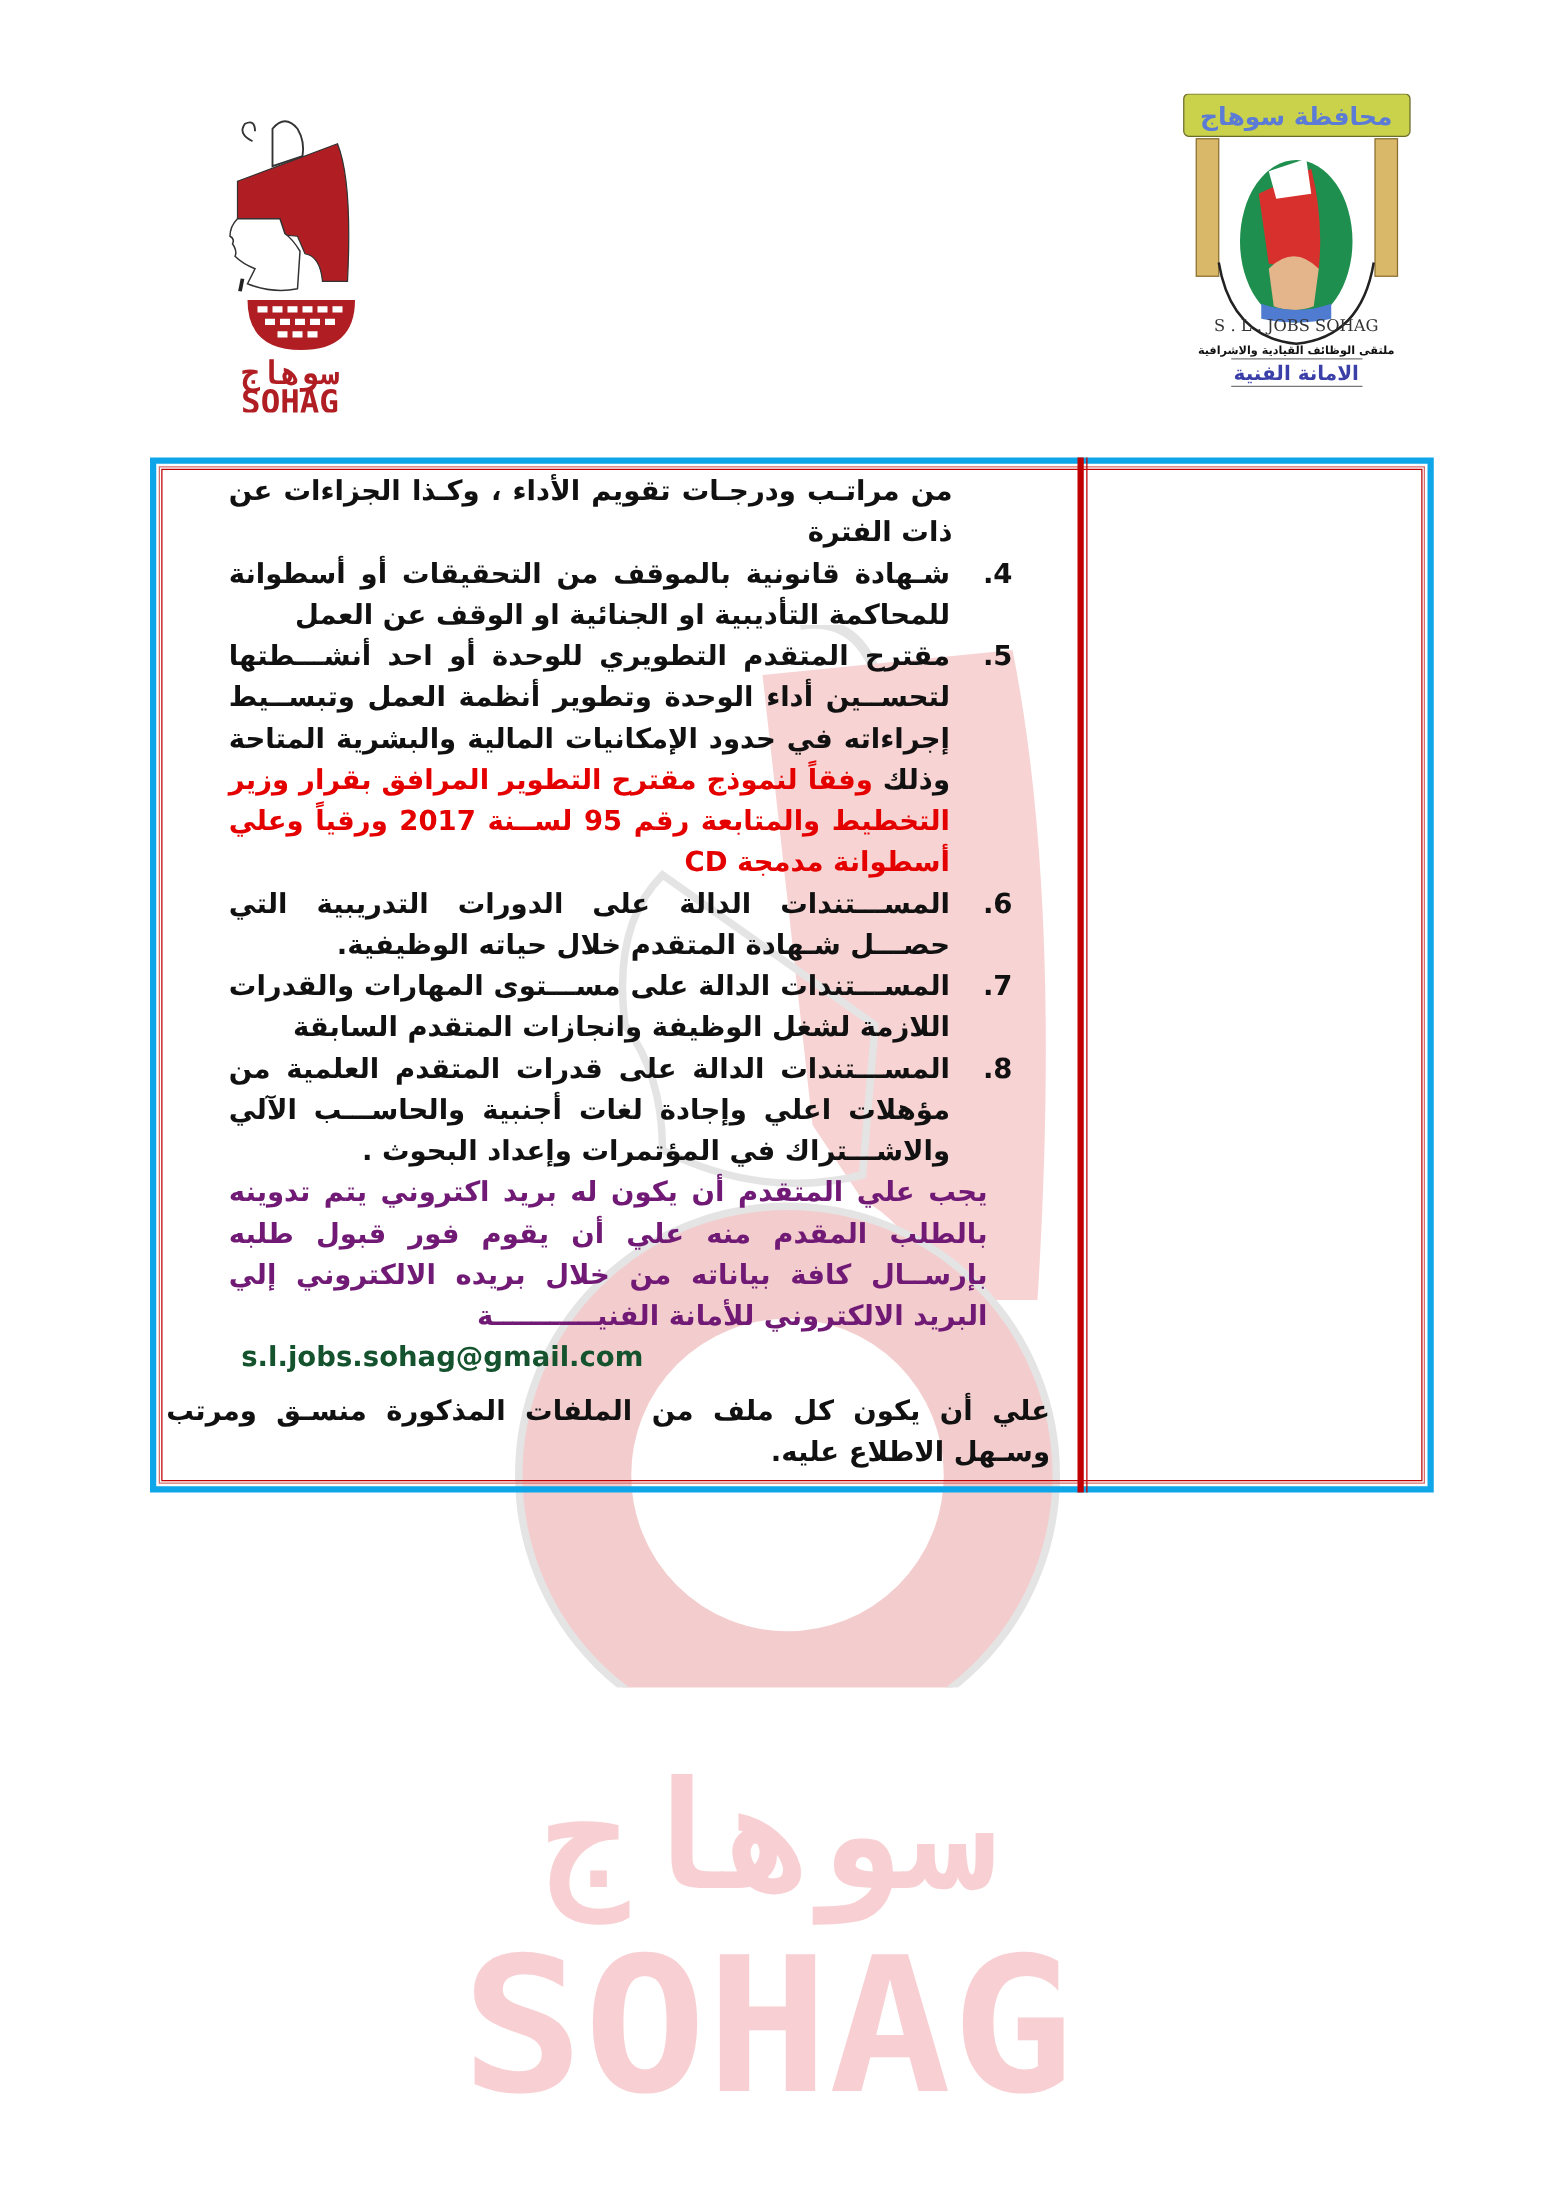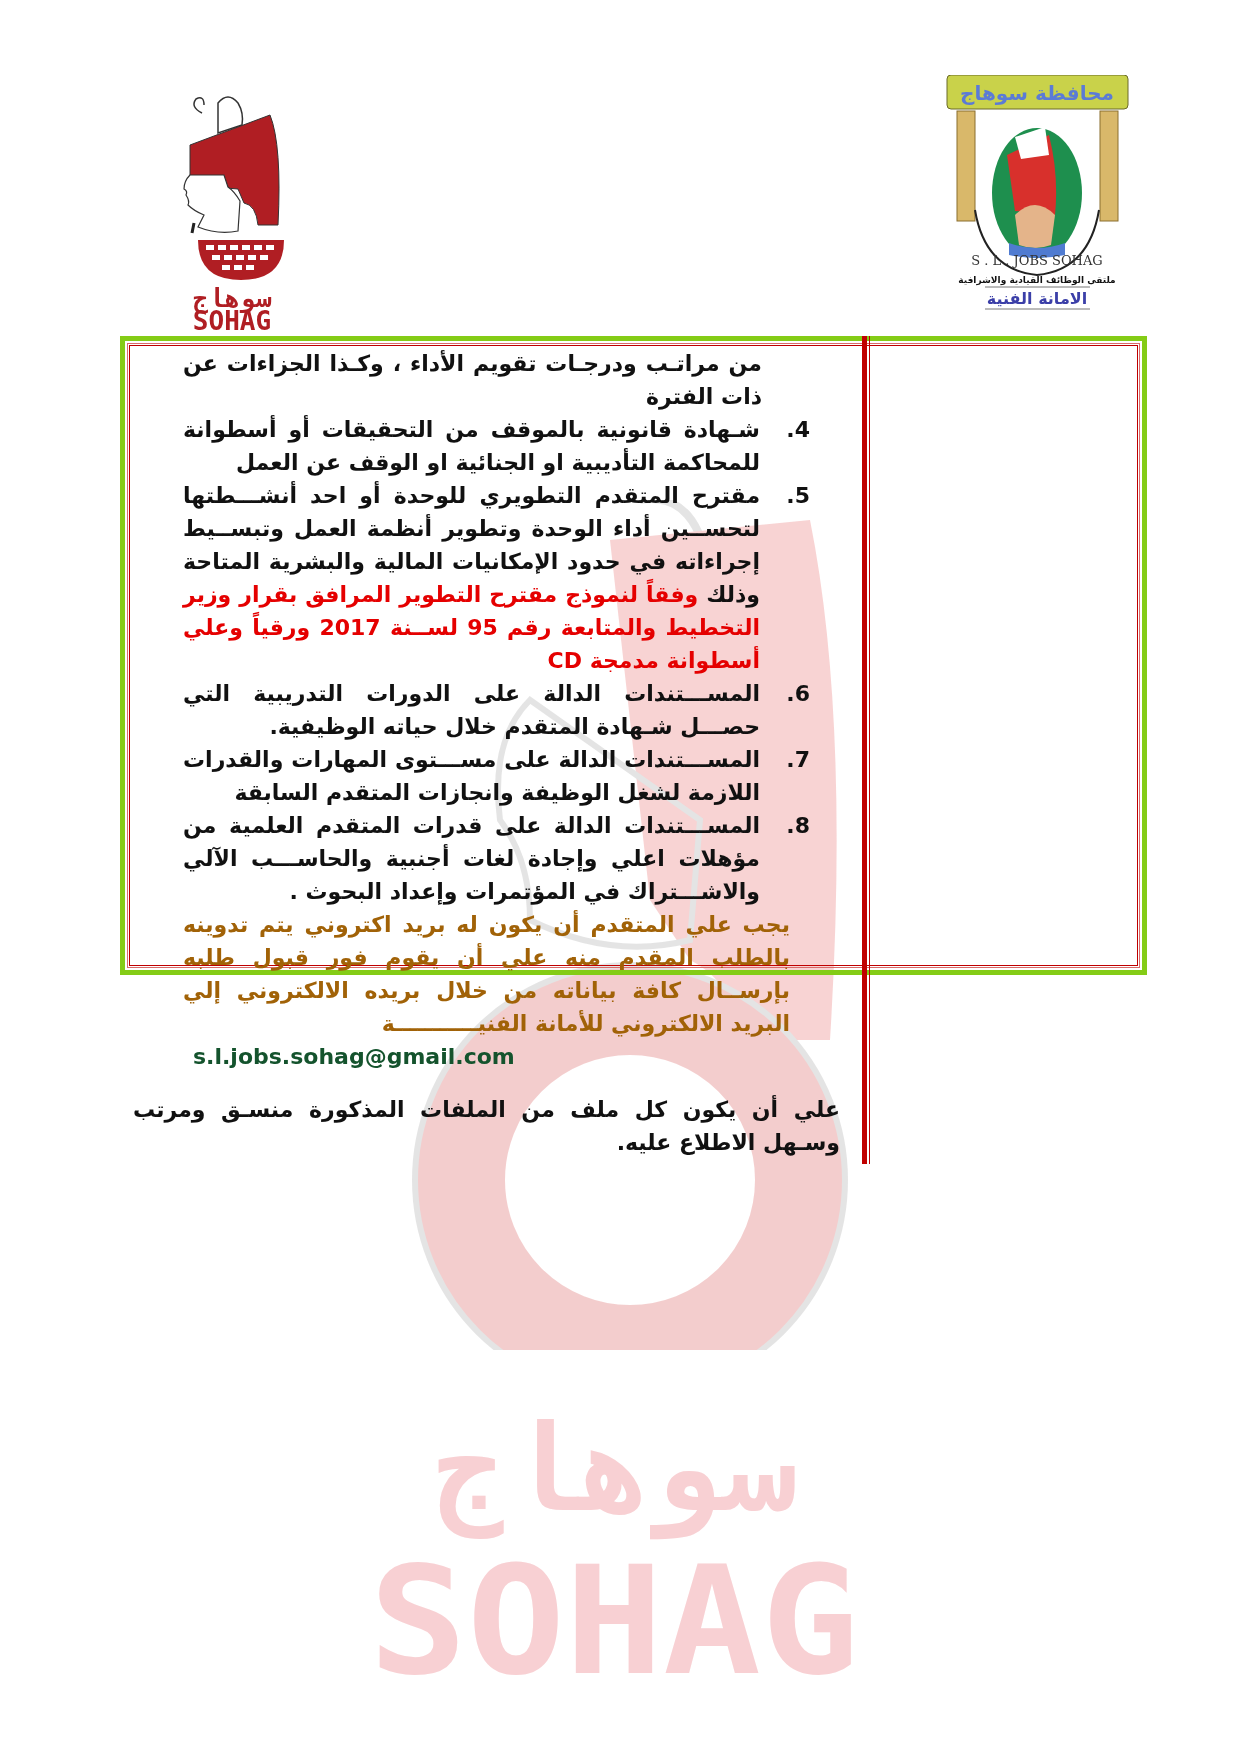--- a/index.html
+++ b/index.html
@@ -2,35 +2,35 @@
 <html><head>
 <meta charset="utf-8">
 <style>
   html,body{margin:0;padding:0;background:#fff;}
   body{width:1241px;height:1755px;position:relative;overflow:hidden;font-family:"DejaVu Sans","Liberation Sans",sans-serif;}
   .logo{position:absolute;}
   #logo-left{left:150px;top:75px;width:160px;height:255px;}
   #logo-right{left:945px;top:75px;width:185px;height:201px;}
   .watermark{position:absolute;left:369px;top:1385px;width:490px;height:290px;opacity:1;}
   .wm-figure{position:absolute;left:380px;top:500px;width:480px;height:850px;opacity:0.22;}
-  .doc-table{position:absolute;left:120px;top:336px;width:1027px;height:639px;box-sizing:border-box;
-    border:5px solid #84cc16;outline:1px solid #d96b6b;outline-offset:-8px;}
+  .doc-table{position:absolute;left:120px;top:366px;width:1027px;height:828px;box-sizing:border-box;
+    border:5px solid #0ea5e9;outline:1px solid #d96b6b;outline-offset:-8px;}
   .doc-table .inner{position:absolute;inset:4px;border:1px solid #c00000;}
   .col-divider{position:absolute;left:737px;top:-5px;width:5px;height:828px;background:#c00000;}
   .col-divider::after{content:"";position:absolute;left:7px;top:0;width:1px;height:100%;background:#c00000;}
   .content{position:absolute;right:302px;left:8px;top:6px;direction:rtl;text-align:justify;
     font-weight:bold;font-size:22px;line-height:33px;color:#111;}
   .cont-text{padding-right:78px;padding-left:50px;}
   .item{display:flex;flex-direction:row;padding-left:50px;}
   .num{width:50px;flex:none;padding-right:30px;text-align:right;}
   .item-body{flex:1;}
   .red{color:#e50000;}
-  .notice{padding-right:50px;padding-left:50px;color:#a16207;}
+  .notice{padding-right:50px;padding-left:50px;color:#701a75;}
   .email{text-align:left;direction:ltr;padding-left:60px;padding-right:0;color:#14532d;}
-  .footer-note{padding-right:0;padding-left:0;margin-top:20px;}
+  .footer-note{padding-right:0;padding-left:0;margin-top:10px;}
 </style>
 </head>
 <body>
 
 <div class="logo" id="logo-left">
   <svg width="160" height="255" viewBox="0 0 160 255">
     <path d="M68 28 q10 -12 20 0 q6 10 4 22 l-24 8 z" fill="#fff" stroke="#333" stroke-width="1.5"></path>
     <path d="M52 38 q-12 -6 -6 -14 q8 -4 8 6" fill="none" stroke="#333" stroke-width="1.5"></path>
     <path d="M40 70 l80 -30 q12 30 8 110 l-20 0 q-2 -20 -14 -22 l-6 -14 l-48 -4 z" fill="#b01e23" stroke="#333" stroke-width="1"></path>
     <path d="M40 100 q-6 6 -6 14 q4 2 2 6 q4 6 2 10 q6 6 16 10 l-6 12 q20 8 40 4 l2 -30 q-6 -10 -12 -14 l-4 -12 z" fill="#fff" stroke="#333" stroke-width="1.2"></path>

